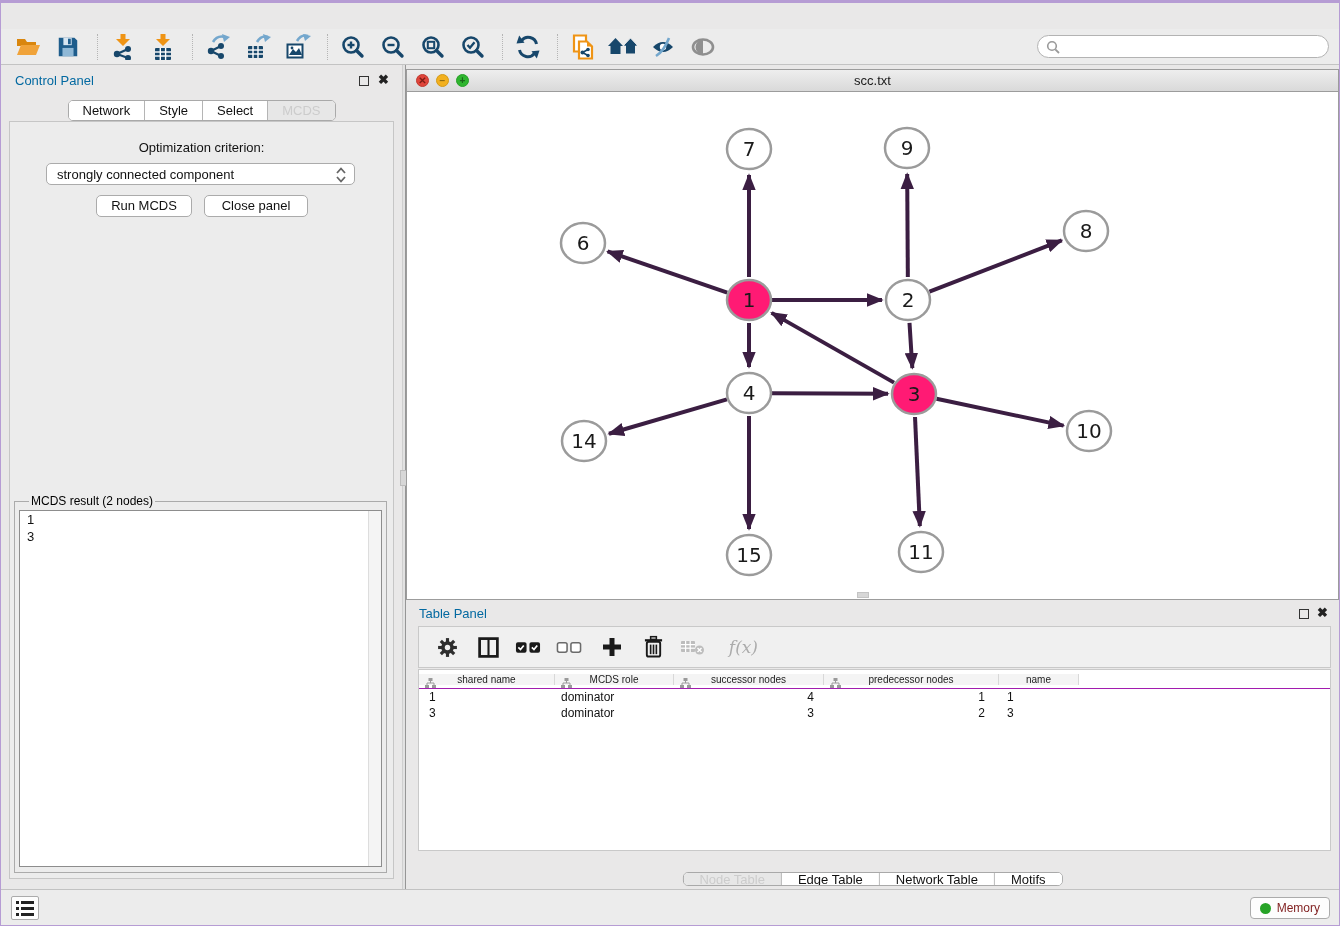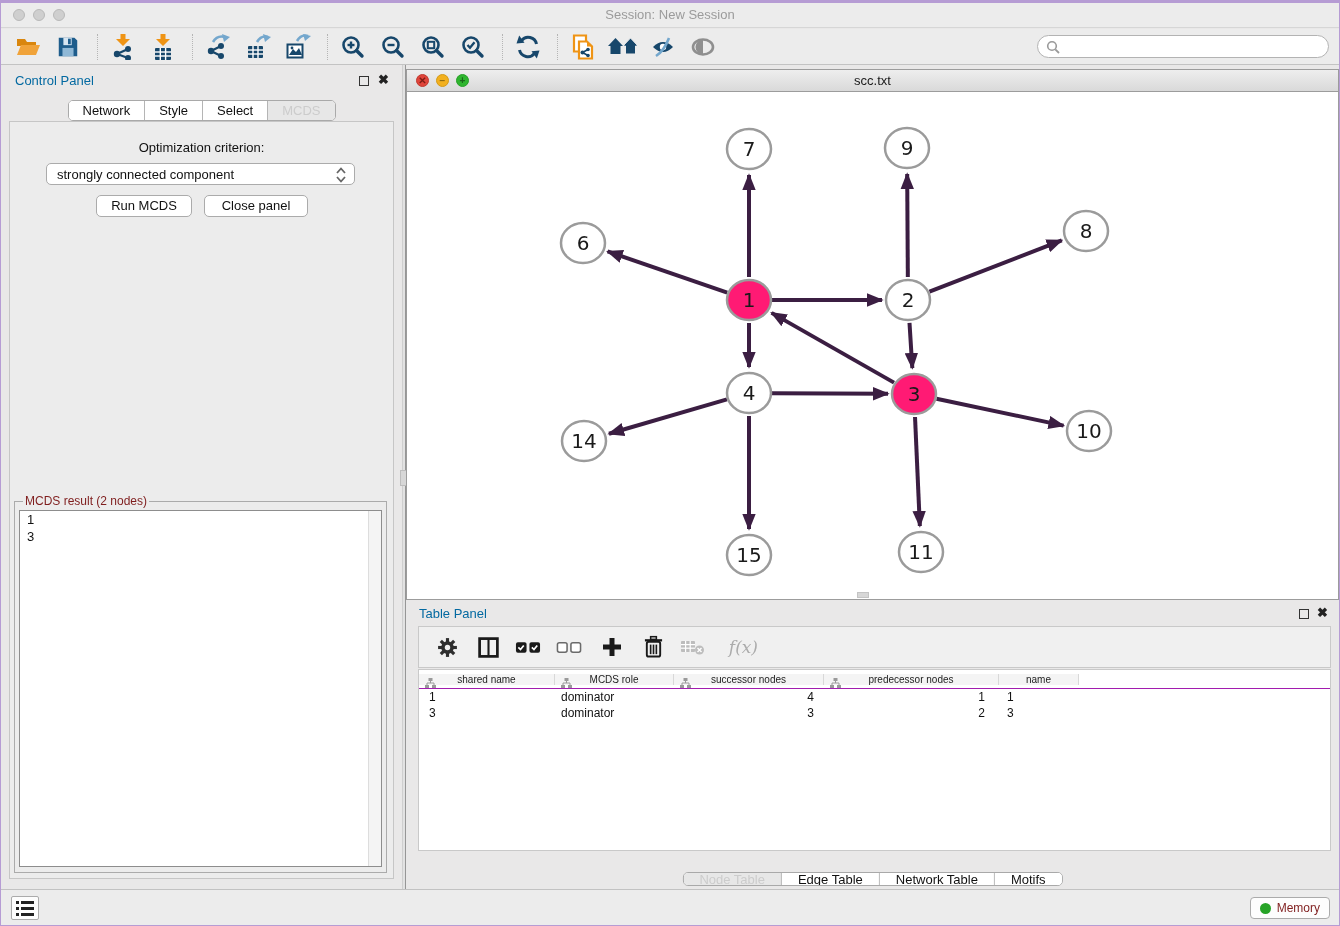--- a/index.html
+++ b/index.html
@@ -31,21 +31,21 @@
   .cp-tabs { position:absolute; top:35px; left:50%; transform:translateX(-50%); display:flex; height:21px; border:1px solid #a9a9a9; border-radius:5px; overflow:hidden; background:#fff; }
   .tab { font-size:13px; color:#111; background:#fff; display:flex; align-items:center; justify-content:center; border-right:1px solid #b5b5b5; padding:0 14px; }
   .tab:last-child { border-right:none; }
   .tab.sel { background:#e7e7e7; color:#cccccc; }
   .cp-body { position:absolute; left:8px; right:8px; top:56px; bottom:10px; background:#ececec; border:1px solid #c6c6c6; }
   .opt-label { position:absolute; top:18px; left:0; right:0; text-align:center; font-size:13px; color:#111; }
   .dropdown { position:absolute; left:36px; right:38px; top:41px; height:22px; background:#fff; border:1px solid #ababab; border-radius:5px; font-size:13px; display:flex; align-items:center; padding-left:10px; color:#111; }
   .dd-arrows { position:absolute; right:6px; top:2px; }
   .btn { position:absolute; top:73px; height:22px; background:#fff; border:1px solid #ababab; border-radius:5px; font-size:13px; color:#111; text-align:center; line-height:20px; }
   fieldset.result-group { position:absolute; left:4px; right:6px; top:372px; bottom:5px; border:1px solid #ababab; }
-  fieldset.result-group legend { font-size:12px; color:#7f1d1d; margin-left:8px; padding:0 2px; }
+  fieldset.result-group legend { font-size:12px; color:#000000; margin-left:14px; padding:0 2px; }
   .result-box { position:absolute; left:4px; right:4px; top:2px; bottom:5px; background:#fff; border:1px solid #8d8d8d; }
   .result-scroll { position:absolute; right:0; top:0; bottom:0; width:13px; background:#f4f4f4; border-left:1px solid #ddd; }
   .result-line { font-size:13px; color:#111; padding:1px 0 0 7px; line-height:16px; }
   
   .v-splitter { position:absolute; left:401px; width:4px; top:0; bottom:0; background:#e2e2e2; border-left:1px solid #cfcfcf; border-right:1px solid #969696; }
   .v-handle { position:absolute; left:-3px; top:405px; width:8px; height:16px; background:#d7d7d7; border:1px solid #bdbdbd; }
   
   .net-window { position:absolute; left:405px; right:0; top:4px; height:531px; border:1px solid #9c9c9c; background:#fff; }
   .net-titlebar { position:absolute; left:0; right:0; top:0; height:22px; background:linear-gradient(#eeeeee,#d9d9d9); border-bottom:1px solid #9c9c9c; }
   .light { position:absolute; top:4px; width:13px; height:13px; border-radius:50%; font-size:10px; font-weight:bold; text-align:center; line-height:12px; }
@@ -75,28 +75,20 @@
   .list-btn { position:absolute; left:10px; top:6px; width:28px; height:24px; background:#fdfdfd; border:1px solid #ababab; border-radius:2px; display:flex; align-items:center; justify-content:center; }
   .memory-btn { position:absolute; right:9px; top:7px; height:22px; background:#fdfdfd; border:1px solid #ababab; border-radius:4px; display:flex; align-items:center; padding:0 9px; gap:6px; font-size:12px; color:#7f1d1d; }
   .mem-dot { width:11px; height:11px; border-radius:50%; background:#27a327; }
   svg { display:block; }
 </style>
 </head>
 <body>
 
 <div class="window">
 
-  <div class="titlebar">
-    <div class="tl-dots">
-      <div class="tl-dot"></div>
-      <div class="tl-dot"></div>
-      <div class="tl-dot"></div>
-    </div>
-    <div class="win-title">Session: New Session</div>
-  </div>
 
   <div class="toolbar">
     <div class="tbtn">
       <svg width="26" height="24" viewBox="0 0 26 24">
         <path d="M2 4h8l2 3h9v4H2z" fill="#d9860e"></path>
         <path d="M2 20l4-10h19l-4 10z" fill="#f0a33a"></path>
       </svg>
     </div>
     <div class="tbtn">
       <svg width="24" height="24" viewBox="0 0 26 24">

